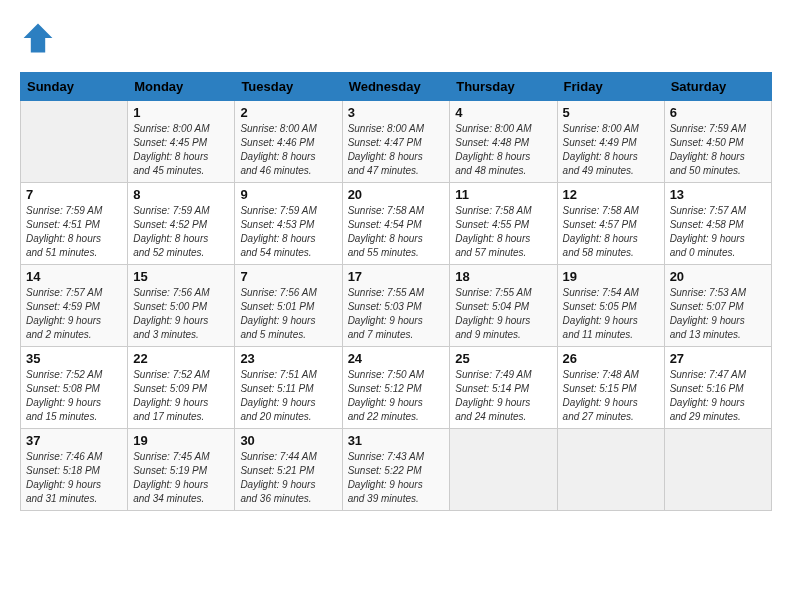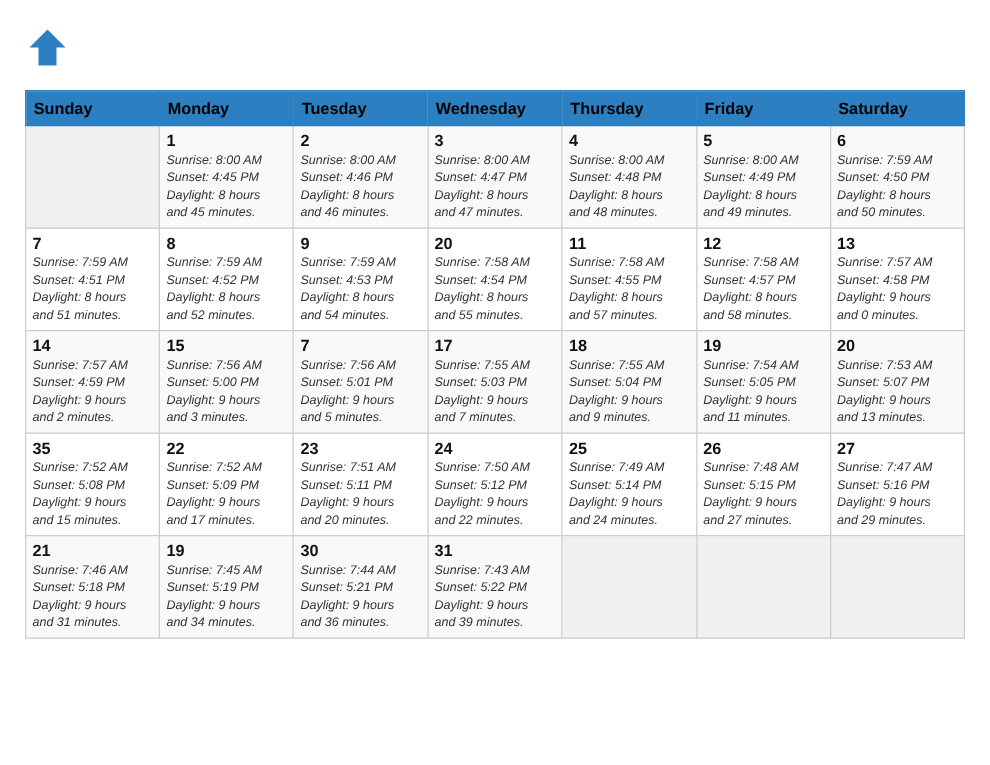--- a/index.html
+++ b/index.html
@@ -239,21 +239,21 @@
           <div class="day-number">26</div>
           <div class="cell-info">Sunrise: 7:48 AM<br>Sunset: 5:15 PM<br>Daylight: 9 hours<br>and 27 minutes.</div>
         </td>
         <td>
           <div class="day-number">27</div>
           <div class="cell-info">Sunrise: 7:47 AM<br>Sunset: 5:16 PM<br>Daylight: 9 hours<br>and 29 minutes.</div>
         </td>
       </tr>
       <tr>
         <td>
-          <div class="day-number">21</div>
+          <div class="day-number">37</div>
           <div class="cell-info">Sunrise: 7:46 AM<br>Sunset: 5:18 PM<br>Daylight: 9 hours<br>and 31 minutes.</div>
         </td>
         <td>
           <div class="day-number">19</div>
           <div class="cell-info">Sunrise: 7:45 AM<br>Sunset: 5:19 PM<br>Daylight: 9 hours<br>and 34 minutes.</div>
         </td>
         <td>
           <div class="day-number">30</div>
           <div class="cell-info">Sunrise: 7:44 AM<br>Sunset: 5:21 PM<br>Daylight: 9 hours<br>and 36 minutes.</div>
         </td>

